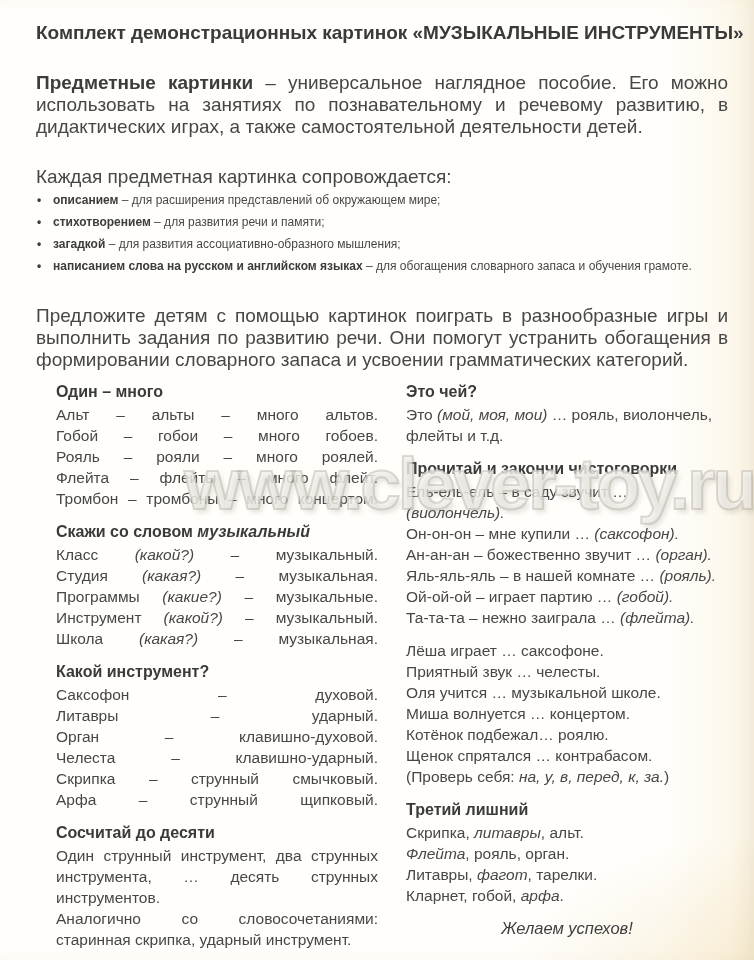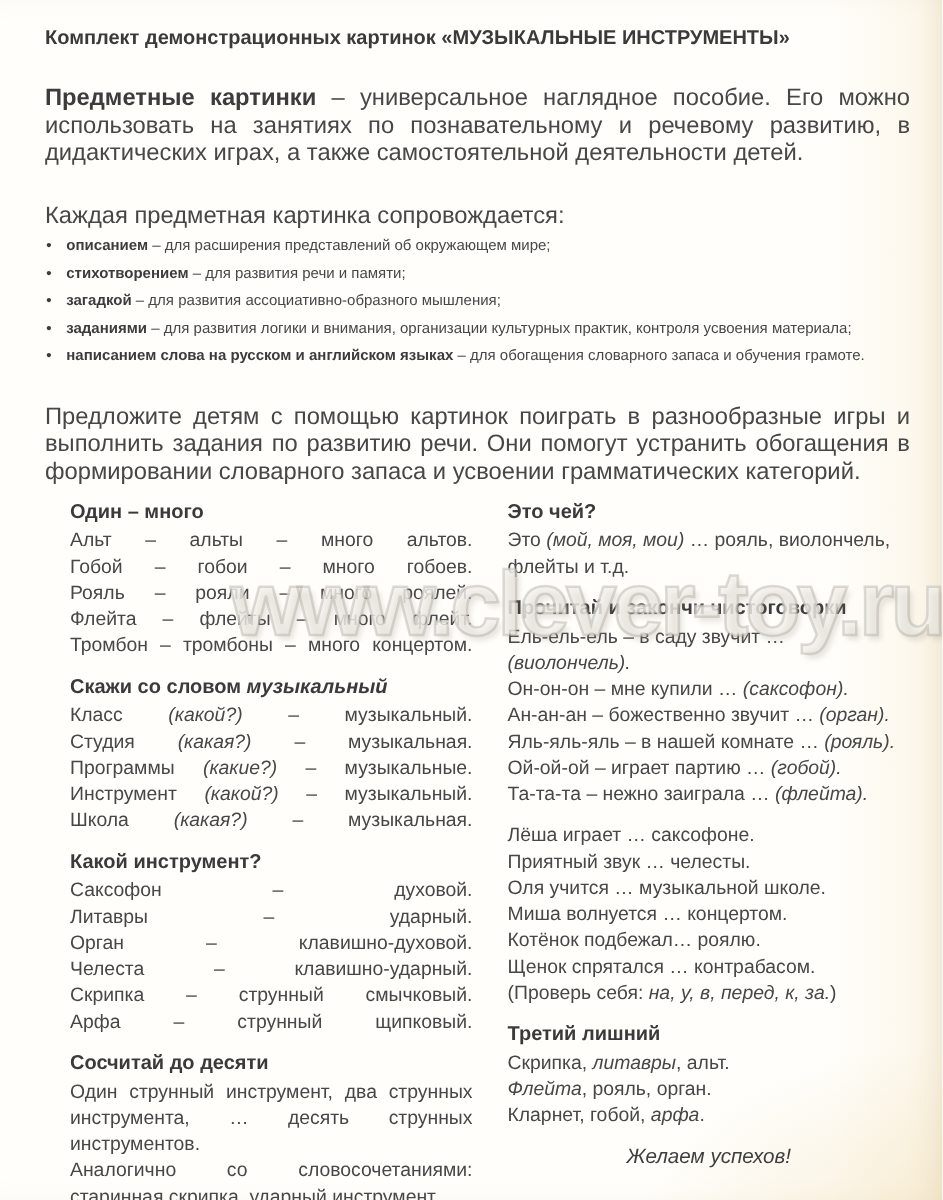--- a/index.html
+++ b/index.html
@@ -11,21 +11,21 @@
     margin: 0 auto;
     overflow: hidden;
     color: #474747;
     background:
       radial-gradient(ellipse 360px 220px at 101% 103%, rgba(242,224,184,0.55), rgba(242,224,184,0) 70%),
       linear-gradient(to right, #fffefb 0%, #fffefb 88%, #fcf6e8 100%);
     box-shadow: inset -14px 0 26px -14px rgba(186,164,120,0.28);
     padding: 22px 26px 0 36px;
   }
   .title {
-    font-size: 16px; font-weight: bold; color: #3a3a3a;
+    font-size: 19px; font-weight: bold; color: #3a3a3a;
     margin-bottom: 9px; white-space: nowrap;
   }
   .para { font-size: 19px; line-height: 22px; margin-top: 28px; }
   .just { text-align: justify; }
   .bd { font-weight: bold; color: #3c3c3c; }
   .it { font-style: italic; }
   .lead { margin-bottom: 6px; }
   .list-intro { margin-bottom: 1px; }
   .bullets { list-style: none; margin-bottom: 4px; }
   .bullets li {
@@ -71,21 +71,20 @@
   <h1 class="title">Комплект демонстрационных картинок «МУЗЫКАЛЬНЫЕ ИНСТРУМЕНТЫ»</h1>
 
   <p class="para just lead"><span class="bd">Предметные картинки</span><span> – универсальное наглядное пособие. Его можно использовать на занятиях по познавательному и речевому развитию, в дидактических играх, а также самостоятельной деятельности детей.</span></p>
 
   <p class="para list-intro">Каждая предметная картинка сопровождается:</p>
 
   <ul class="bullets">
     <li><span class="bd">описанием</span><span> – для расширения представлений об окружающем мире;</span></li>
     <li><span class="bd">стихотворением</span><span> – для развития речи и памяти;</span></li>
     <li><span class="bd">загадкой</span><span> – для развития ассоциативно-образного мышления;</span></li>
-    <li><span class="bd">заданиями</span><span> – для развития логики и внимания, организации культурных практик, контроля усвоения материала;</span></li>
     <li><span class="bd">написанием слова на русском и английском языках</span><span> – для обогащения словарного запаса и обучения грамоте.</span></li>
   </ul>
 
   <p class="para just closing">Предложите детям с помощью картинок поиграть в разнообразные игры и выполнить задания по развитию речи. Они помогут устранить обогащения в формировании словарного запаса и усвоении грамматических категорий.</p>
 
   <div class="columns">
     <div class="col col-left">
         <div class="section">
           <div class="heading"><span>Один – много</span></div>
           <div class="line spread"><span>Альт – альты – много альтов.</span></div>
@@ -138,20 +137,21 @@
             <div class="line"><span>Оля учится … музыкальной школе.</span></div>
             <div class="line"><span>Миша волнуется … концертом.</span></div>
             <div class="line"><span>Котёнок подбежал… роялю.</span></div>
             <div class="line"><span>Щенок спрятался … контрабасом.</span></div>
             <div class="line"><span>(Проверь себя: </span><span class="it">на, у, в, перед, к, за.</span><span>)</span></div>
           </div>
           <div class="section">
             <div class="heading"><span>Третий лишний</span></div>
             <div class="line"><span>Скрипка, </span><span class="it">литавры</span><span>, альт.</span></div>
             <div class="line"><span class="it">Флейта</span><span>, рояль, орган.</span></div>
+            <div class="line"><span>Литавры, </span><span class="it">фагот</span><span>, тарелки.</span></div>
             <div class="line"><span>Кларнет, гобой, </span><span class="it">арфа</span><span>.</span></div>
           </div>
         </div>
       <p class="wish">Желаем успехов!</p>
     </div>
   </div>
 
 </div>
 
 </body></html>

